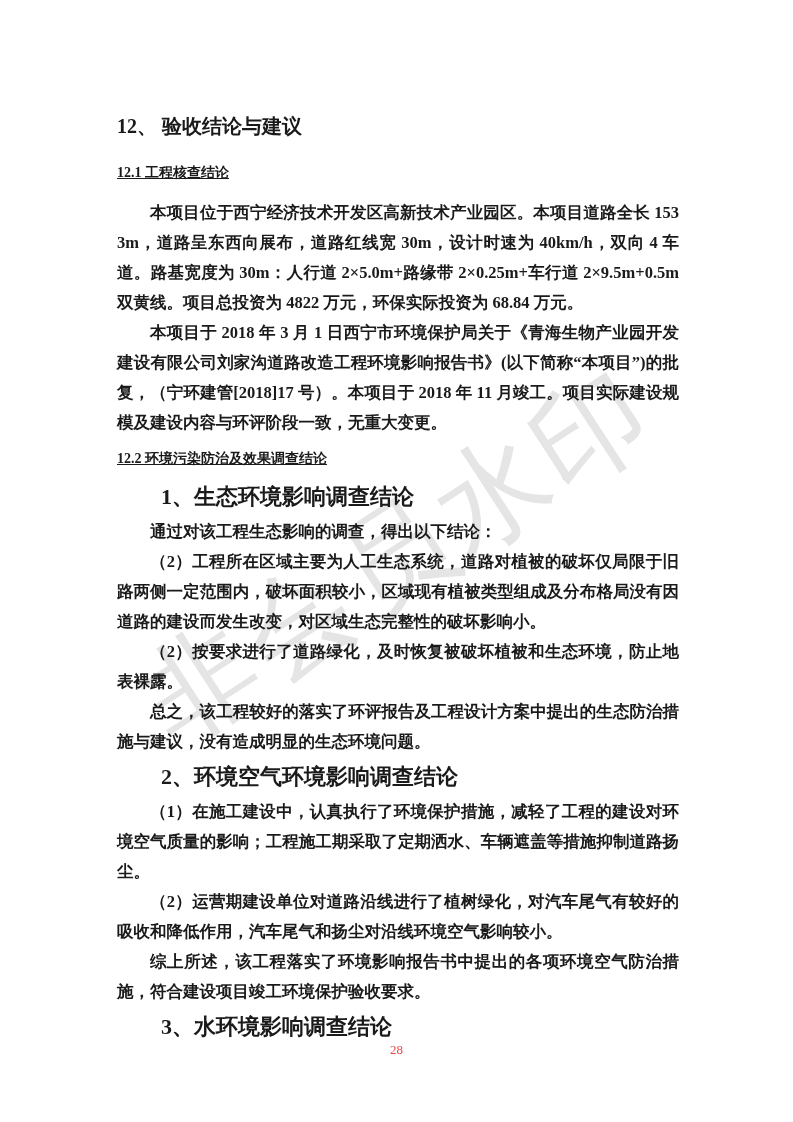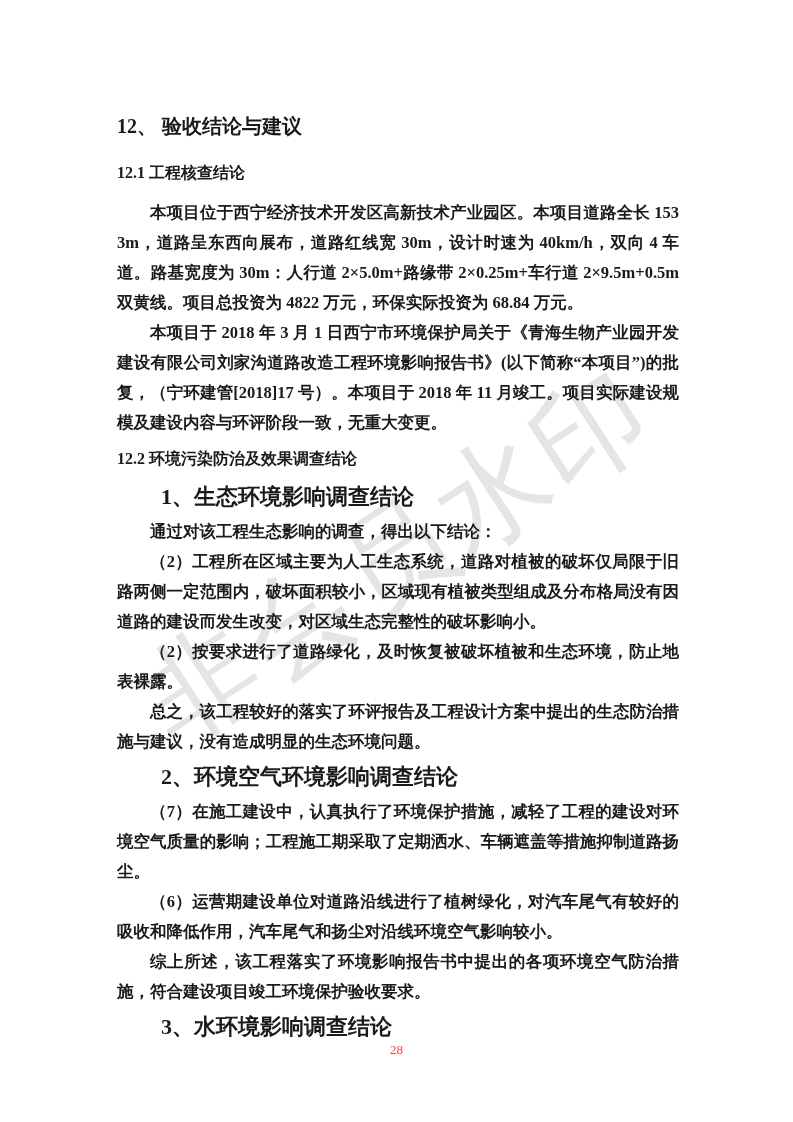--- a/index.html
+++ b/index.html
@@ -37,24 +37,25 @@
     width: 562px;
     z-index: 1;
   }
   .h1 {
     font-size: 20px;
     line-height: 28px;
     font-weight: 700;
     margin: 0 0 20px 0;
   }
   .h2 {
-    font-size: 16px;
+    font-size: 14px;
     line-height: 26px;
     font-weight: 700;
     margin: 8px 0 12px 0;
+    text-decoration: underline;
   }
   .h3 {
     font-size: 22px;
     line-height: 26px;
     font-weight: 700;
     margin: 7px 0 7px 0;
     text-indent: 2em;
   }
   .para {
     font-size: 16.5px;
@@ -102,23 +103,23 @@
     <p class="para">通过对该工程生态影响的调查，得出以下结论：</p>
 
     <p class="para">（2）工程所在区域主要为人工生态系统，道路对植被的破坏仅局限于旧路两侧一定范围内，破坏面积较小，区域现有植被类型组成及分布格局没有因道路的建设而发生改变，对区域生态完整性的破坏影响小。</p>
 
     <p class="para">（2）按要求进行了道路绿化，及时恢复被破坏植被和生态环境，防止地表裸露。</p>
 
     <p class="para">总之，该工程较好的落实了环评报告及工程设计方案中提出的生态防治措施与建议，没有造成明显的生态环境问题。</p>
 
     <h3 class="h3">2、环境空气环境影响调查结论</h3>
 
-    <p class="para">（7）在施工建设中，认真执行了环境保护措施，减轻了工程的建设对环境空气质量的影响；工程施工期采取了定期洒水、车辆遮盖等措施抑制道路扬尘。</p>
+    <p class="para">（1）在施工建设中，认真执行了环境保护措施，减轻了工程的建设对环境空气质量的影响；工程施工期采取了定期洒水、车辆遮盖等措施抑制道路扬尘。</p>
 
-    <p class="para">（6）运营期建设单位对道路沿线进行了植树绿化，对汽车尾气有较好的吸收和降低作用，汽车尾气和扬尘对沿线环境空气影响较小。</p>
+    <p class="para">（2）运营期建设单位对道路沿线进行了植树绿化，对汽车尾气有较好的吸收和降低作用，汽车尾气和扬尘对沿线环境空气影响较小。</p>
 
     <p class="para">综上所述，该工程落实了环境影响报告书中提出的各项环境空气防治措施，符合建设项目竣工环境保护验收要求。</p>
 
     <h3 class="h3">3、水环境影响调查结论</h3>
 
   </main>
 
   <footer class="page-footer">
     <span class="page-number">28</span>
   </footer>

